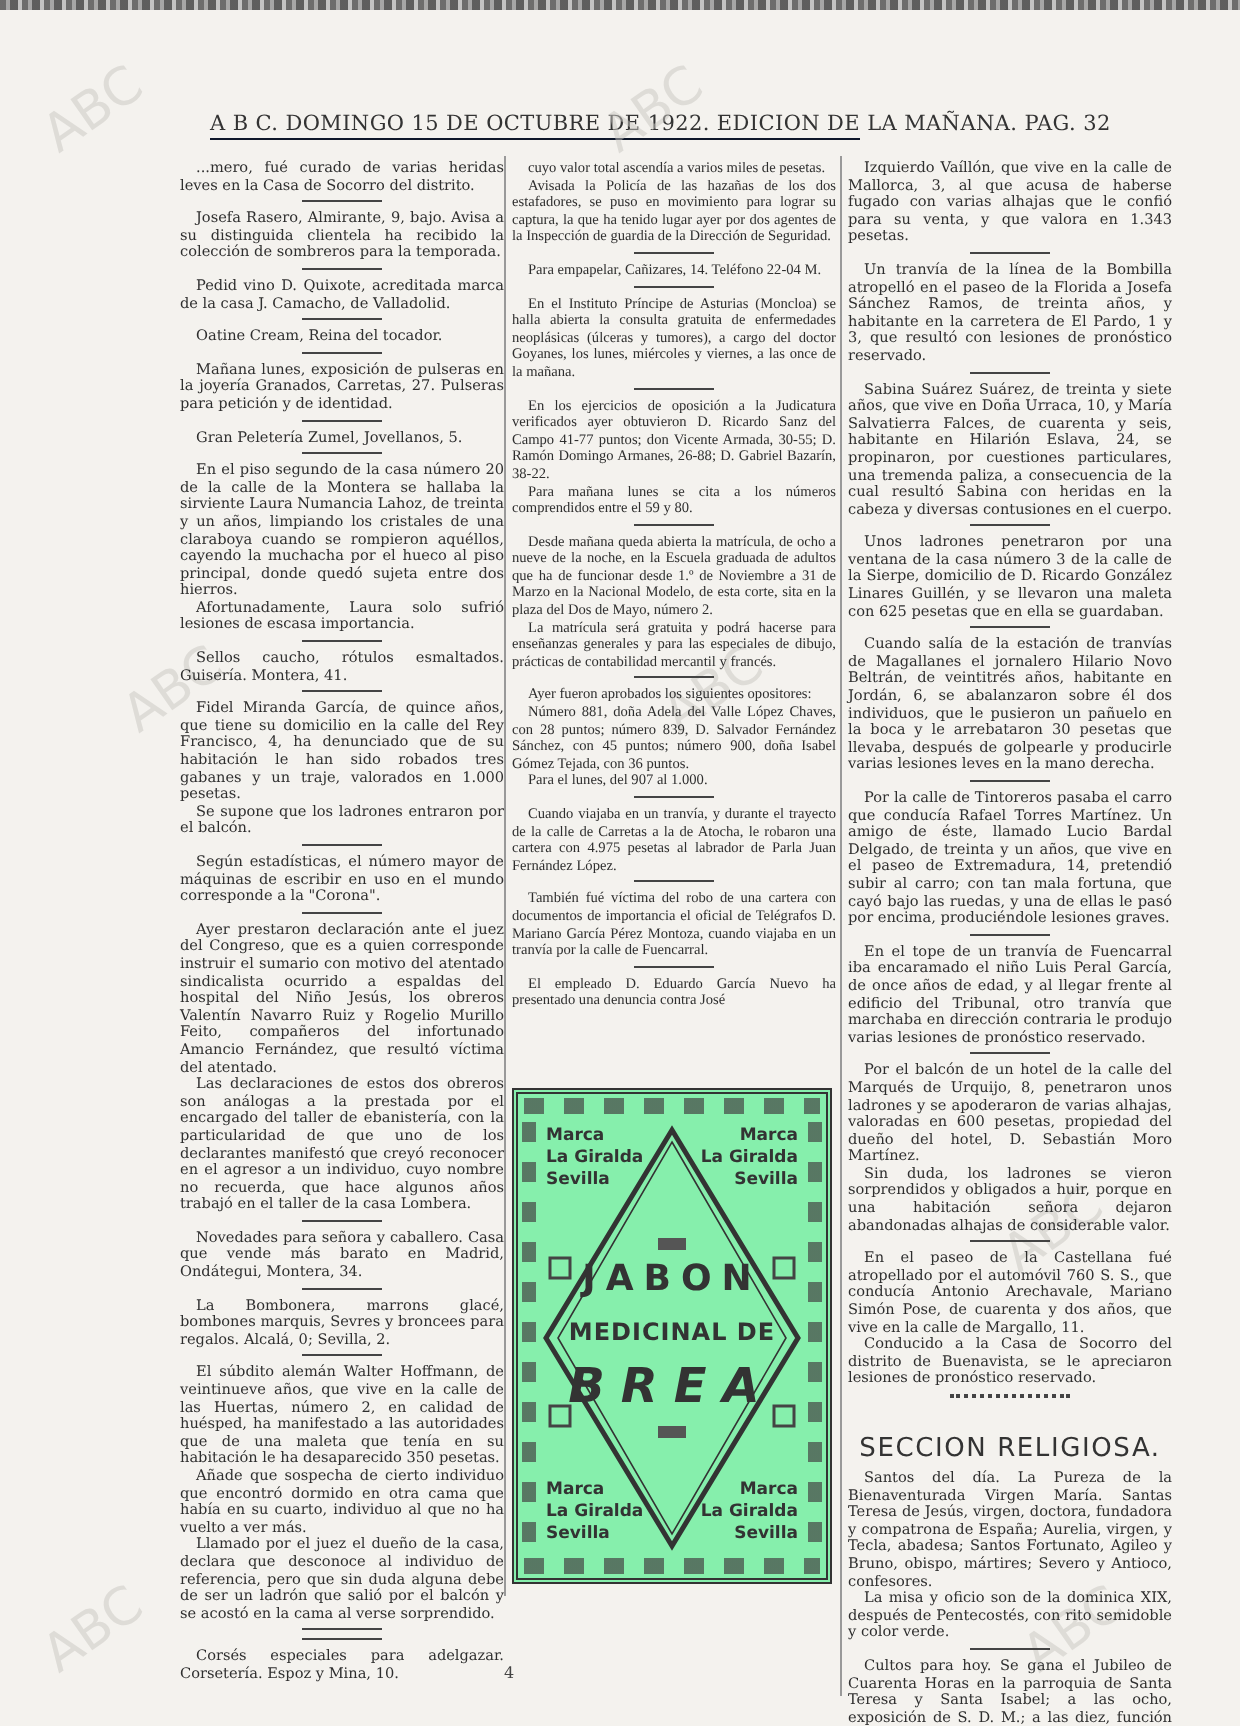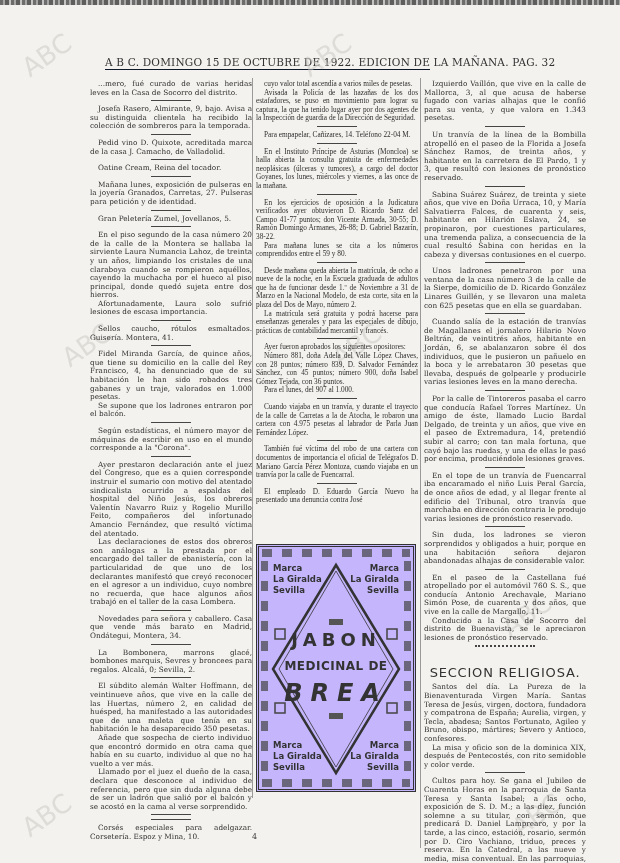--- a/index.html
+++ b/index.html
@@ -32,21 +32,21 @@
   .c1 { left:90px; }
   .c2 { left:256px;font-family:Liberation Serif, serif; }
   .c3 { left:424px; }
   .rule {
     position:absolute; top:78px; width:1px; height:720px; background:#999;
   }
   .r1 { left:252px; }
   .r2 { left:420px; height:770px; }
   .ad {
     position:absolute; left:256px; top:544px; width:160px; height:248px;
-    border:3px double #333; box-sizing:border-box; background:#c4b5fd;
+    border:3px double #333; box-sizing:border-box; background:#86efac;
   }
   .ad .border-strip {
     position:absolute; left:3px; right:3px; height:8px;
     background:repeating-linear-gradient(90deg,#444 0 10px,transparent 10px 20px);
     opacity:.7;
   }
   .ad .bs-top { top:2px; } .ad .bs-bot { bottom:2px; }
   .ad .side-strip {
     position:absolute; top:14px; bottom:14px; width:7px;
     background:repeating-linear-gradient(180deg,#444 0 10px,transparent 10px 20px);
@@ -211,20 +211,21 @@
   <p>Sabina Suárez Suárez, de treinta y siete años, que vive en Doña Urraca, 10, y María Salvatierra Falces, de cuarenta y seis, habitante en Hilarión Eslava, 24, se propinaron, por cuestiones particulares, una tremenda paliza, a consecuencia de la cual resultó Sabina con heridas en la cabeza y diversas contusiones en el cuerpo.</p>
   <div class="sep"></div>
   <p>Unos ladrones penetraron por una ventana de la casa número 3 de la calle de la Sierpe, domicilio de D. Ricardo González Linares Guillén, y se llevaron una maleta con 625 pesetas que en ella se guardaban.</p>
   <div class="sep"></div>
   <p>Cuando salía de la estación de tranvías de Magallanes el jornalero Hilario Novo Beltrán, de veintitrés años, habitante en Jordán, 6, se abalanzaron sobre él dos individuos, que le pusieron un pañuelo en la boca y le arrebataron 30 pesetas que llevaba, después de golpearle y producirle varias lesiones leves en la mano derecha.</p>
   <div class="sep"></div>
   <p>Por la calle de Tintoreros pasaba el carro que conducía Rafael Torres Martínez. Un amigo de éste, llamado Lucio Bardal Delgado, de treinta y un años, que vive en el paseo de Extremadura, 14, pretendió subir al carro; con tan mala fortuna, que cayó bajo las ruedas, y una de ellas le pasó por encima, produciéndole lesiones graves.</p>
   <div class="sep"></div>
   <p>En el tope de un tranvía de Fuencarral iba encaramado el niño Luis Peral García, de once años de edad, y al llegar frente al edificio del Tribunal, otro tranvía que marchaba en dirección contraria le produjo varias lesiones de pronóstico reservado.</p>
   <div class="sep"></div>
+  <p class="nb">Por el balcón de un hotel de la calle del Marqués de Urquijo, 8, penetraron unos ladrones y se apoderaron de varias alhajas, valoradas en 600 pesetas, propiedad del dueño del hotel, D. Sebastián Moro Martínez.</p>
   <p>Sin duda, los ladrones se vieron sorprendidos y obligados a huir, porque en una habitación señora dejaron abandonadas alhajas de considerable valor.</p>
   <div class="sep"></div>
   <p class="nb">En el paseo de la Castellana fué atropellado por el automóvil 760 S. S., que conducía Antonio Arechavale, Mariano Simón Pose, de cuarenta y dos años, que vive en la calle de Margallo, 11.</p>
   <p>Conducido a la Casa de Socorro del distrito de Buenavista, se le apreciaron lesiones de pronóstico reservado.</p>
   <div class="sep" style="width:60px;border-top:2px dotted #444;"></div>
   <div class="religion-title">SECCION RELIGIOSA.</div>
   <p class="nb">Santos del día. La Pureza de la Bienaventurada Virgen María. Santas Teresa de Jesús, virgen, doctora, fundadora y compatrona de España; Aurelia, virgen, y Tecla, abadesa; Santos Fortunato, Agileo y Bruno, obispo, mártires; Severo y Antioco, confesores.</p>
   <p>La misa y oficio son de la dominica XIX, después de Pentecostés, con rito semidoble y color verde.</p>
   <div class="sep"></div>
   <p>Cultos para hoy. Se gana el Jubileo de Cuarenta Horas en la parroquia de Santa Teresa y Santa Isabel; a las ocho, exposición de S. D. M.; a las diez, función solemne a su titular, con sermón, que predicará D. Daniel Lamprearo, y por la tarde, a las cinco, estación, rosario, sermón por D. Ciro Vachiano, triduo, preces y reserva. En la Catedral, a las nueve y media, misa conventual. En las parroquias, a las diez, con explicación del Santo Evangelio. En San Francisco el Grande, a las diez, misa cantada,</p>

